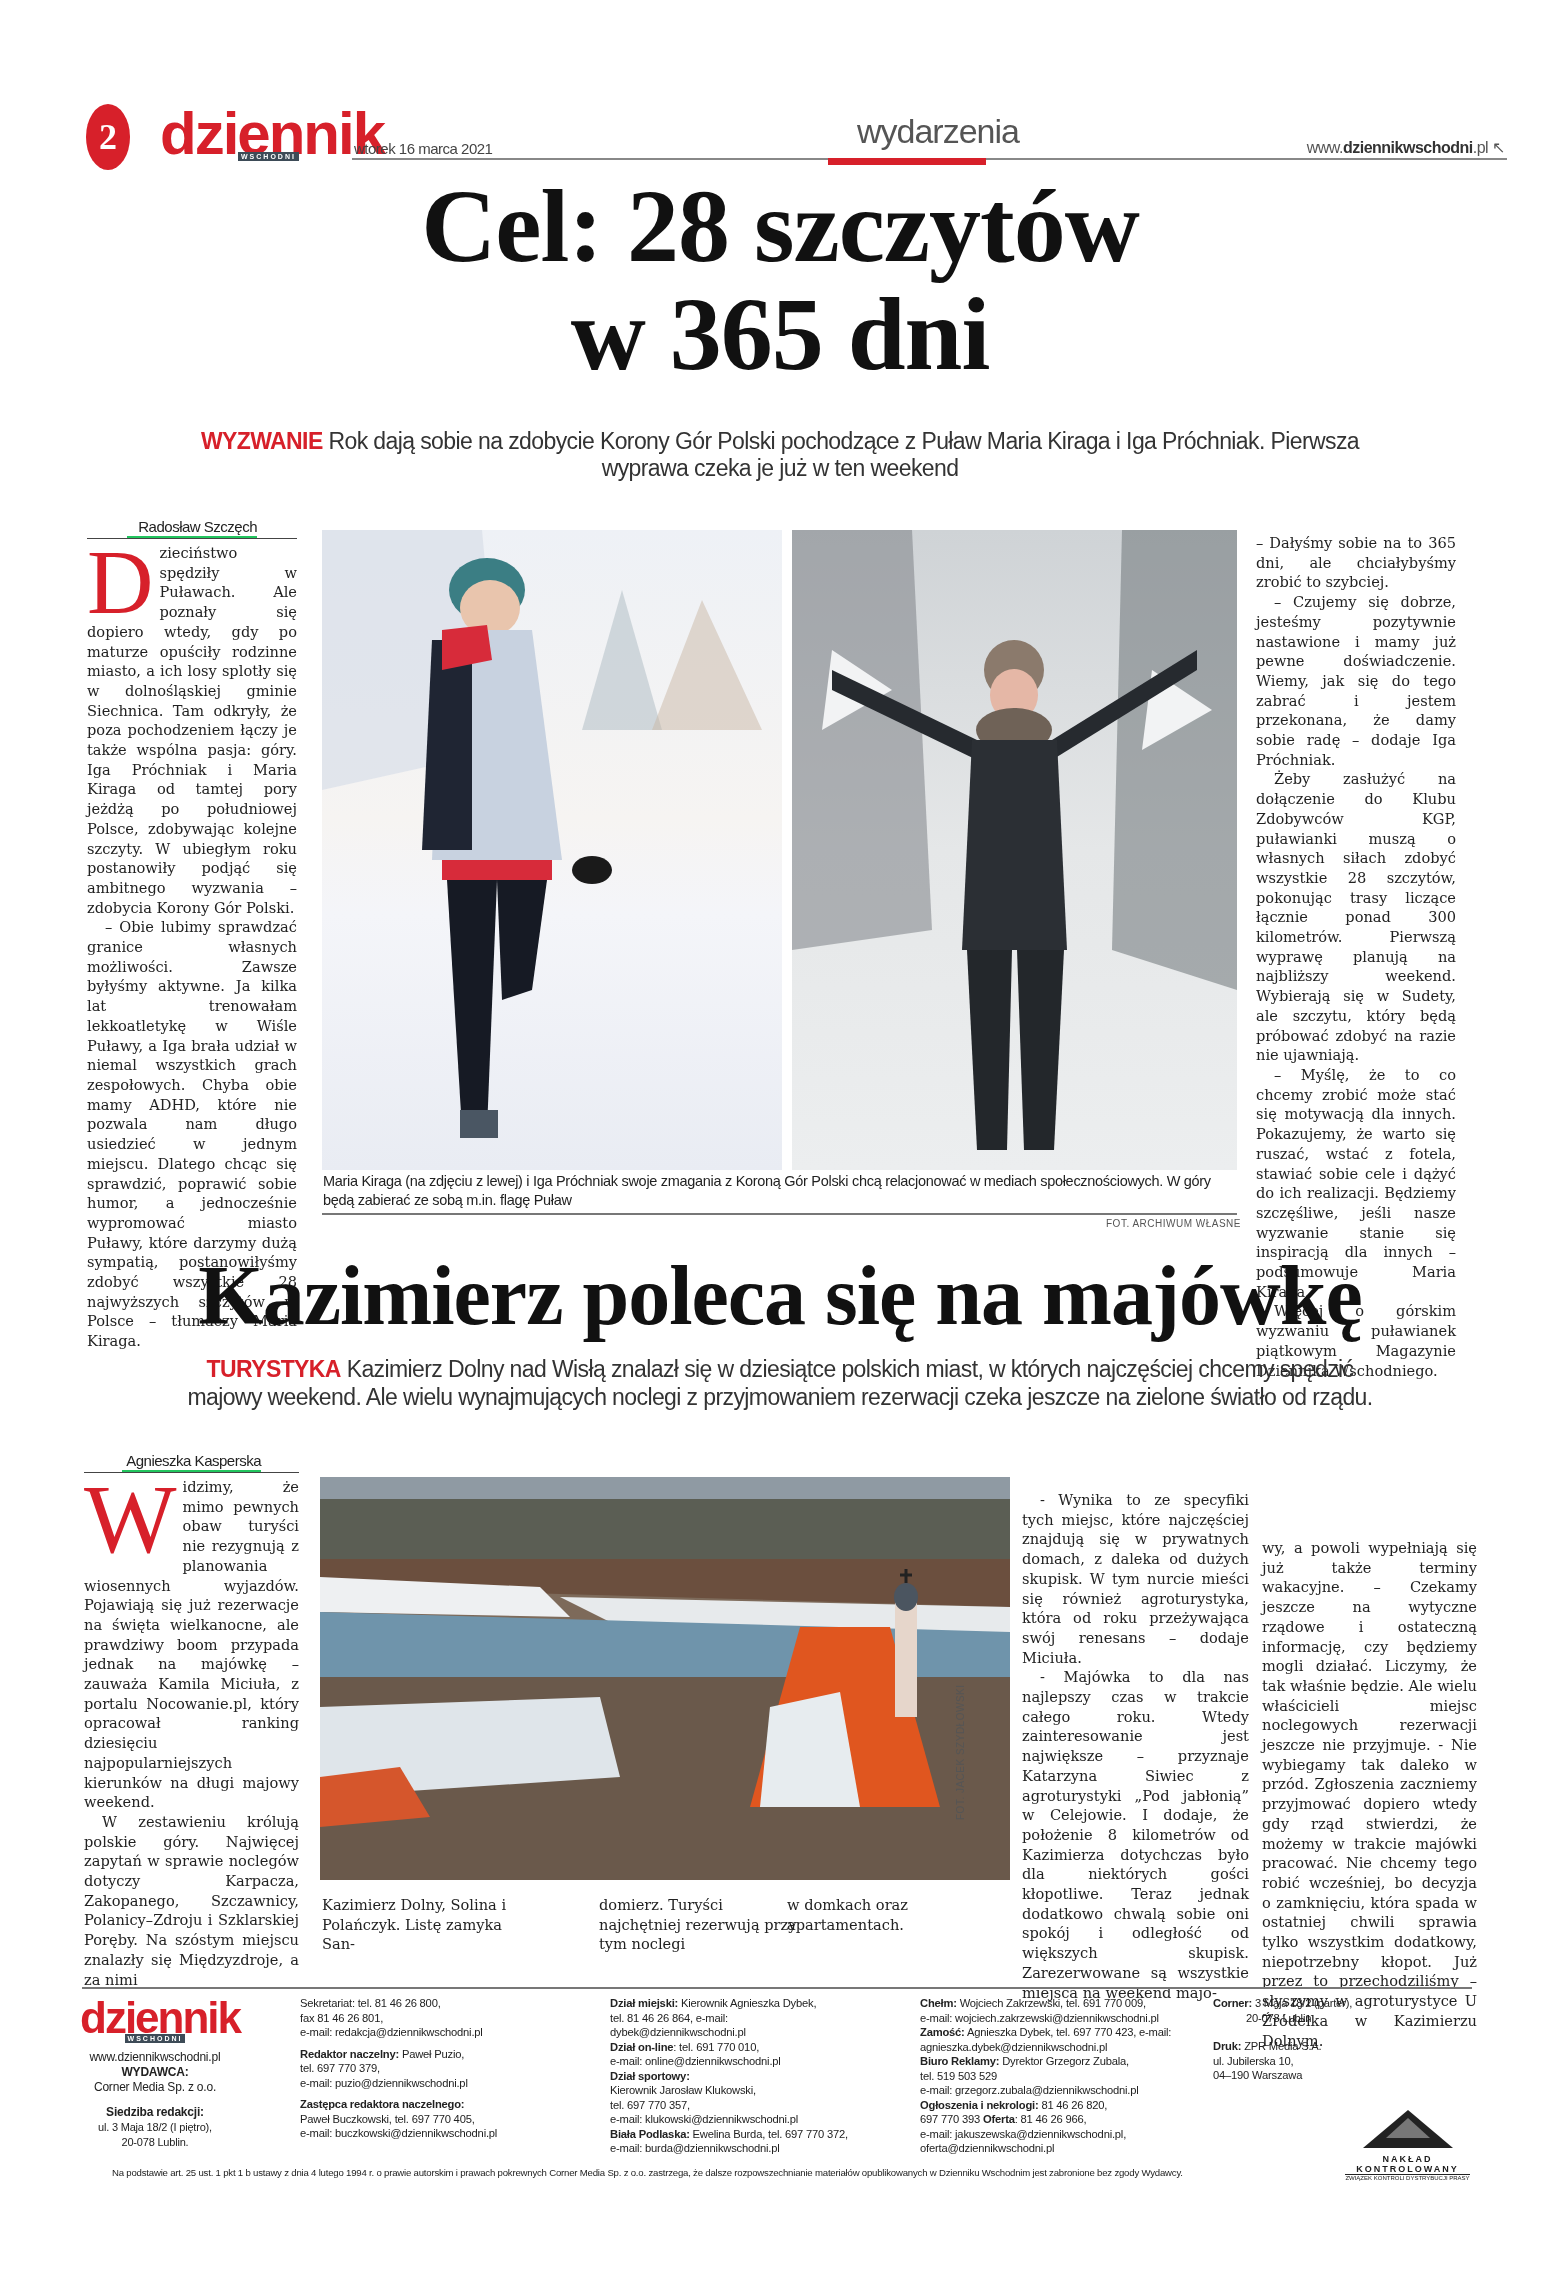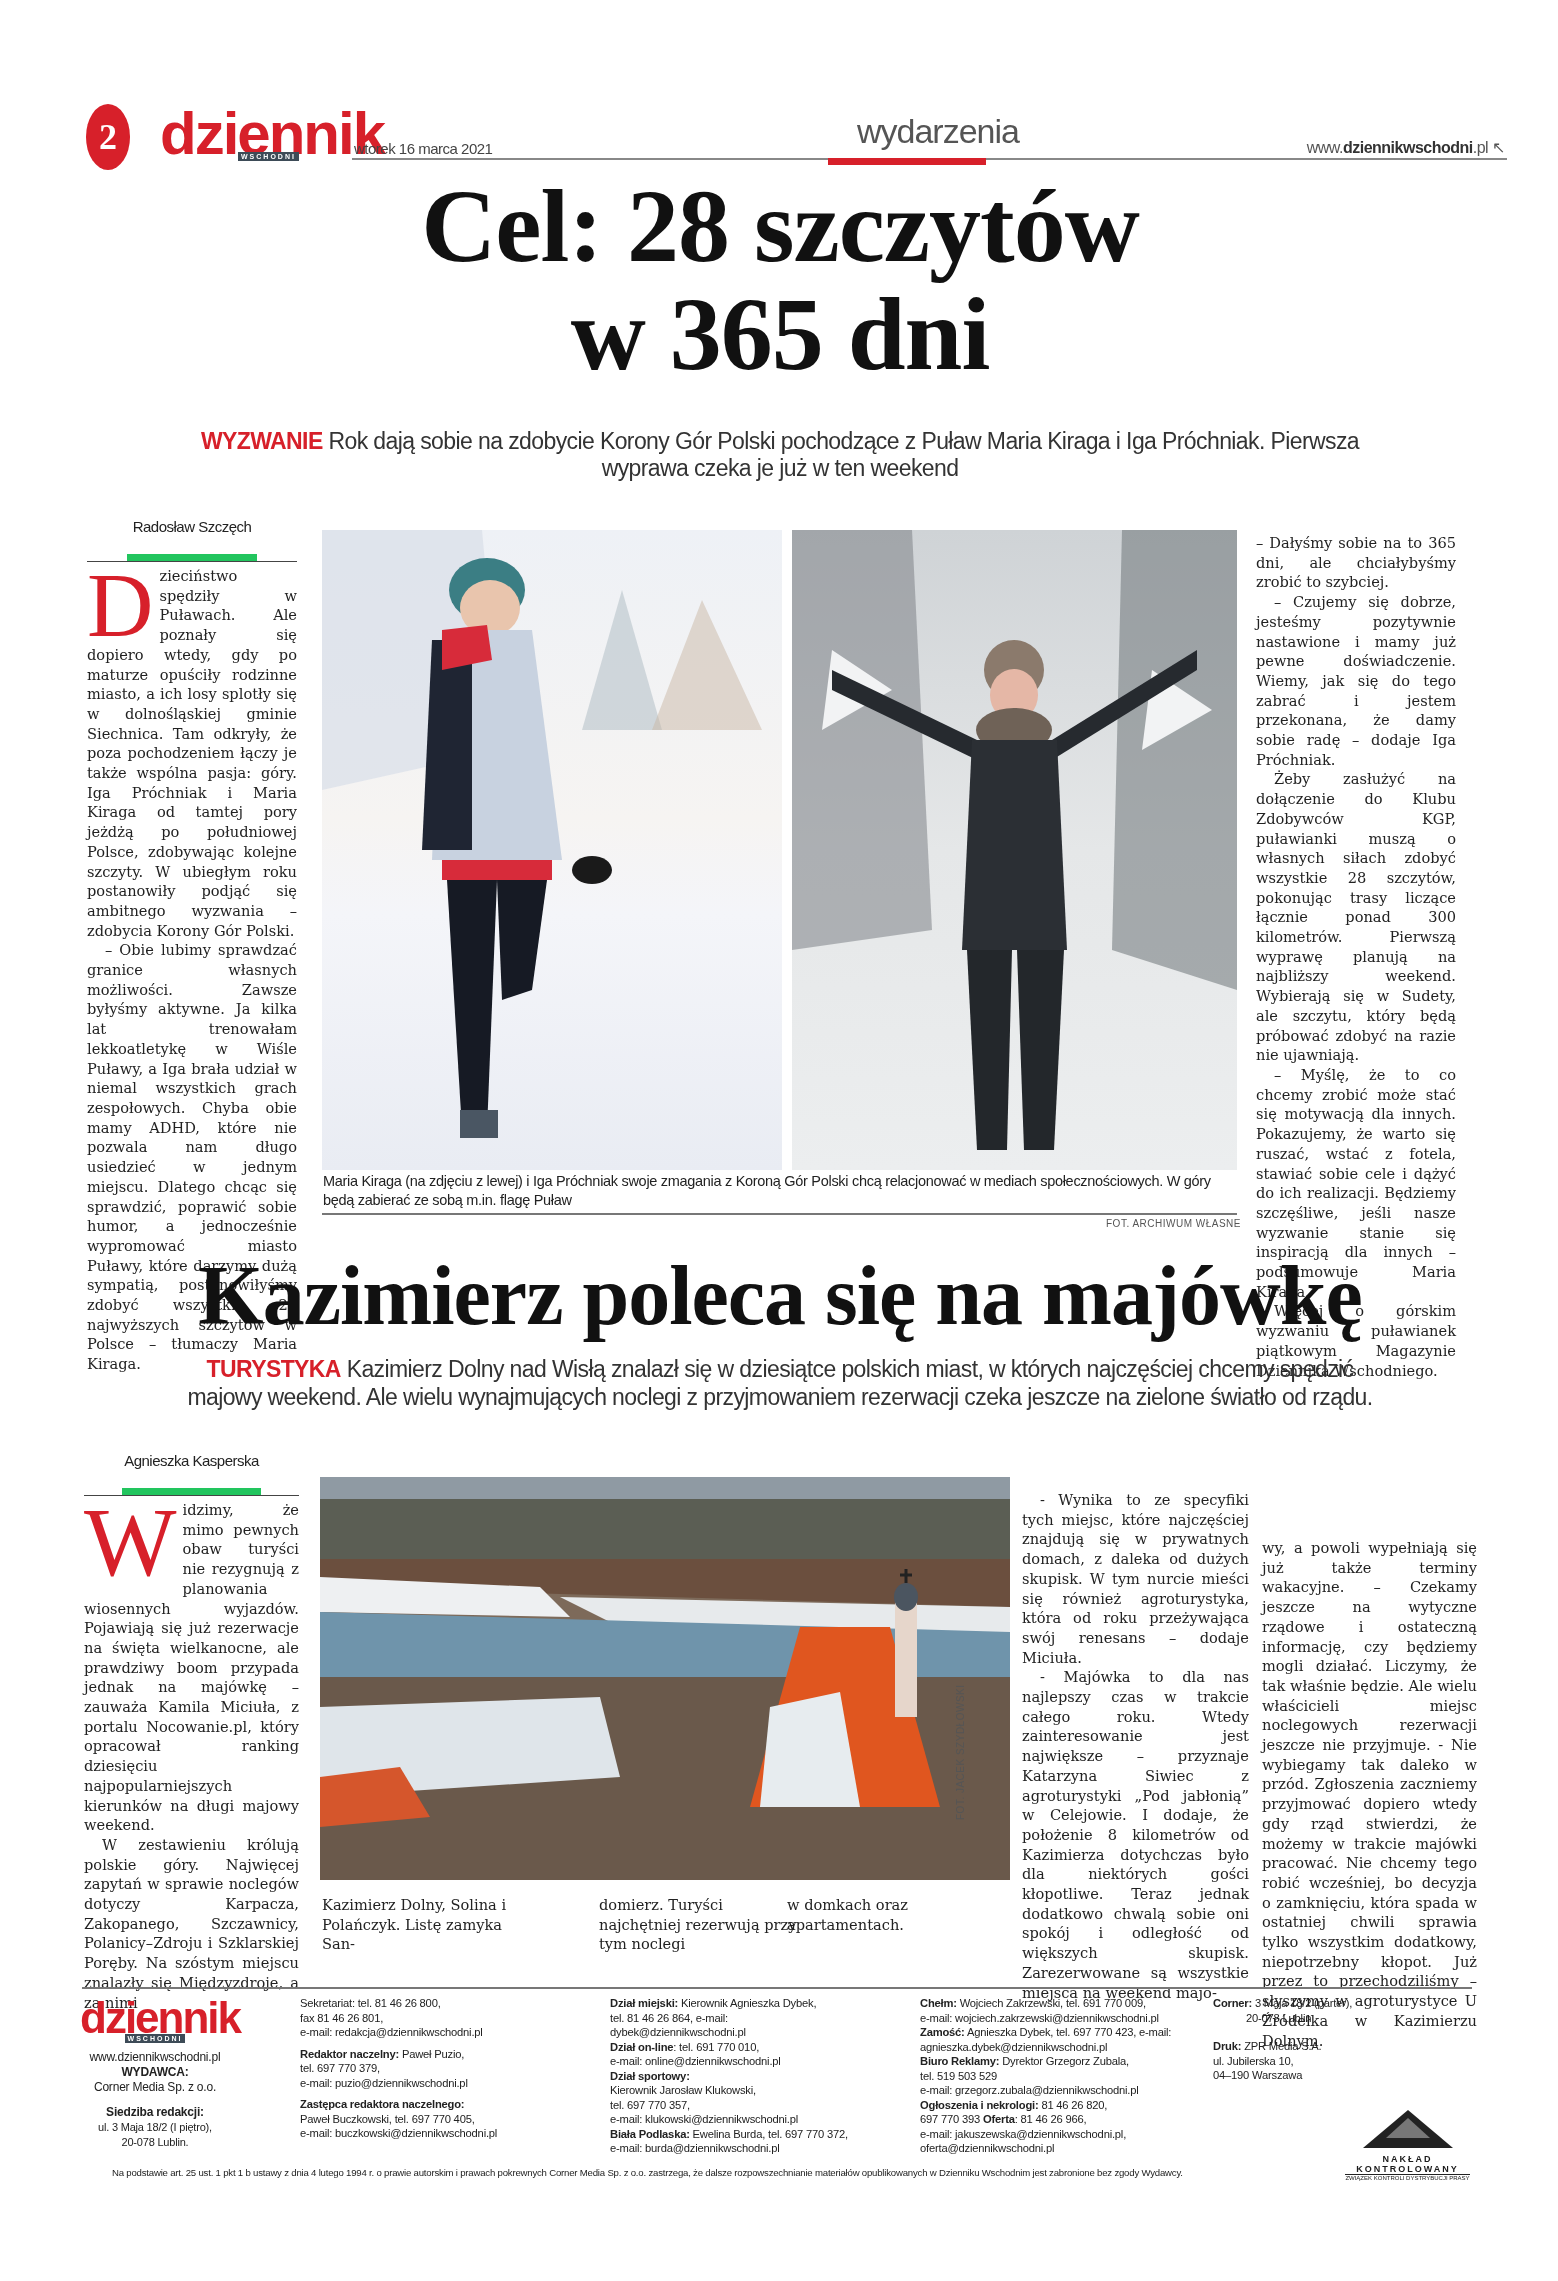--- a/index.html
+++ b/index.html
@@ -16,21 +16,21 @@
   .site{left:1270px;top:138px;width:235px;text-align:right;font-family:"Liberation Sans",sans-serif;font-size:16px;color:#555;letter-spacing:-0.5px;}
   .site b{color:#333;}
   
   .headline{font-family:"Liberation Serif",serif;font-weight:bold;color:#111;text-align:center;letter-spacing:-1px;}
   .lead{font-family:"Liberation Sans",sans-serif;text-align:center;color:#333;letter-spacing:-0.6px;}
   .lead .kicker{color:#d7202a;font-weight:bold;}
   
   .col{font-family:"DejaVu Serif",serif;font-size:14.6px;line-height:19.7px;text-align:justify;color:#222;hyphens:manual;}
   .col p{margin:0;text-indent:18px;}
   .col p.noind{text-indent:0;}
-  .byline{font-family:"Liberation Sans",sans-serif;font-size:15px;color:#222;text-align:center;border-bottom:7px solid #22c55e;padding-bottom:19px;letter-spacing:-0.5px;}
+  .byline{font-family:"Liberation Sans",sans-serif;font-size:15px;color:#222;text-align:right;border-bottom:2px solid #22c55e;padding-bottom:1px;letter-spacing:-0.5px;}
   .byline-rule{height:1px;background:#444;}
   .dropcap{float:left;font-family:"Liberation Serif",serif;color:#d7202a;line-height:0.78;margin-right:6px;margin-top:4px;}
   
   .photo{overflow:hidden;}
   .caption{font-family:"Liberation Sans",sans-serif;font-size:14.5px;line-height:19px;color:#222;letter-spacing:-0.3px;}
   .credit{font-family:"Liberation Sans",sans-serif;font-size:10px;color:#555;letter-spacing:0.5px;}
   .rule{background:#777;}
   
   .ft{font-family:"Liberation Sans",sans-serif;font-size:11.2px;line-height:14.5px;color:#222;letter-spacing:-0.2px;}
   .ft b{font-weight:bold;}

